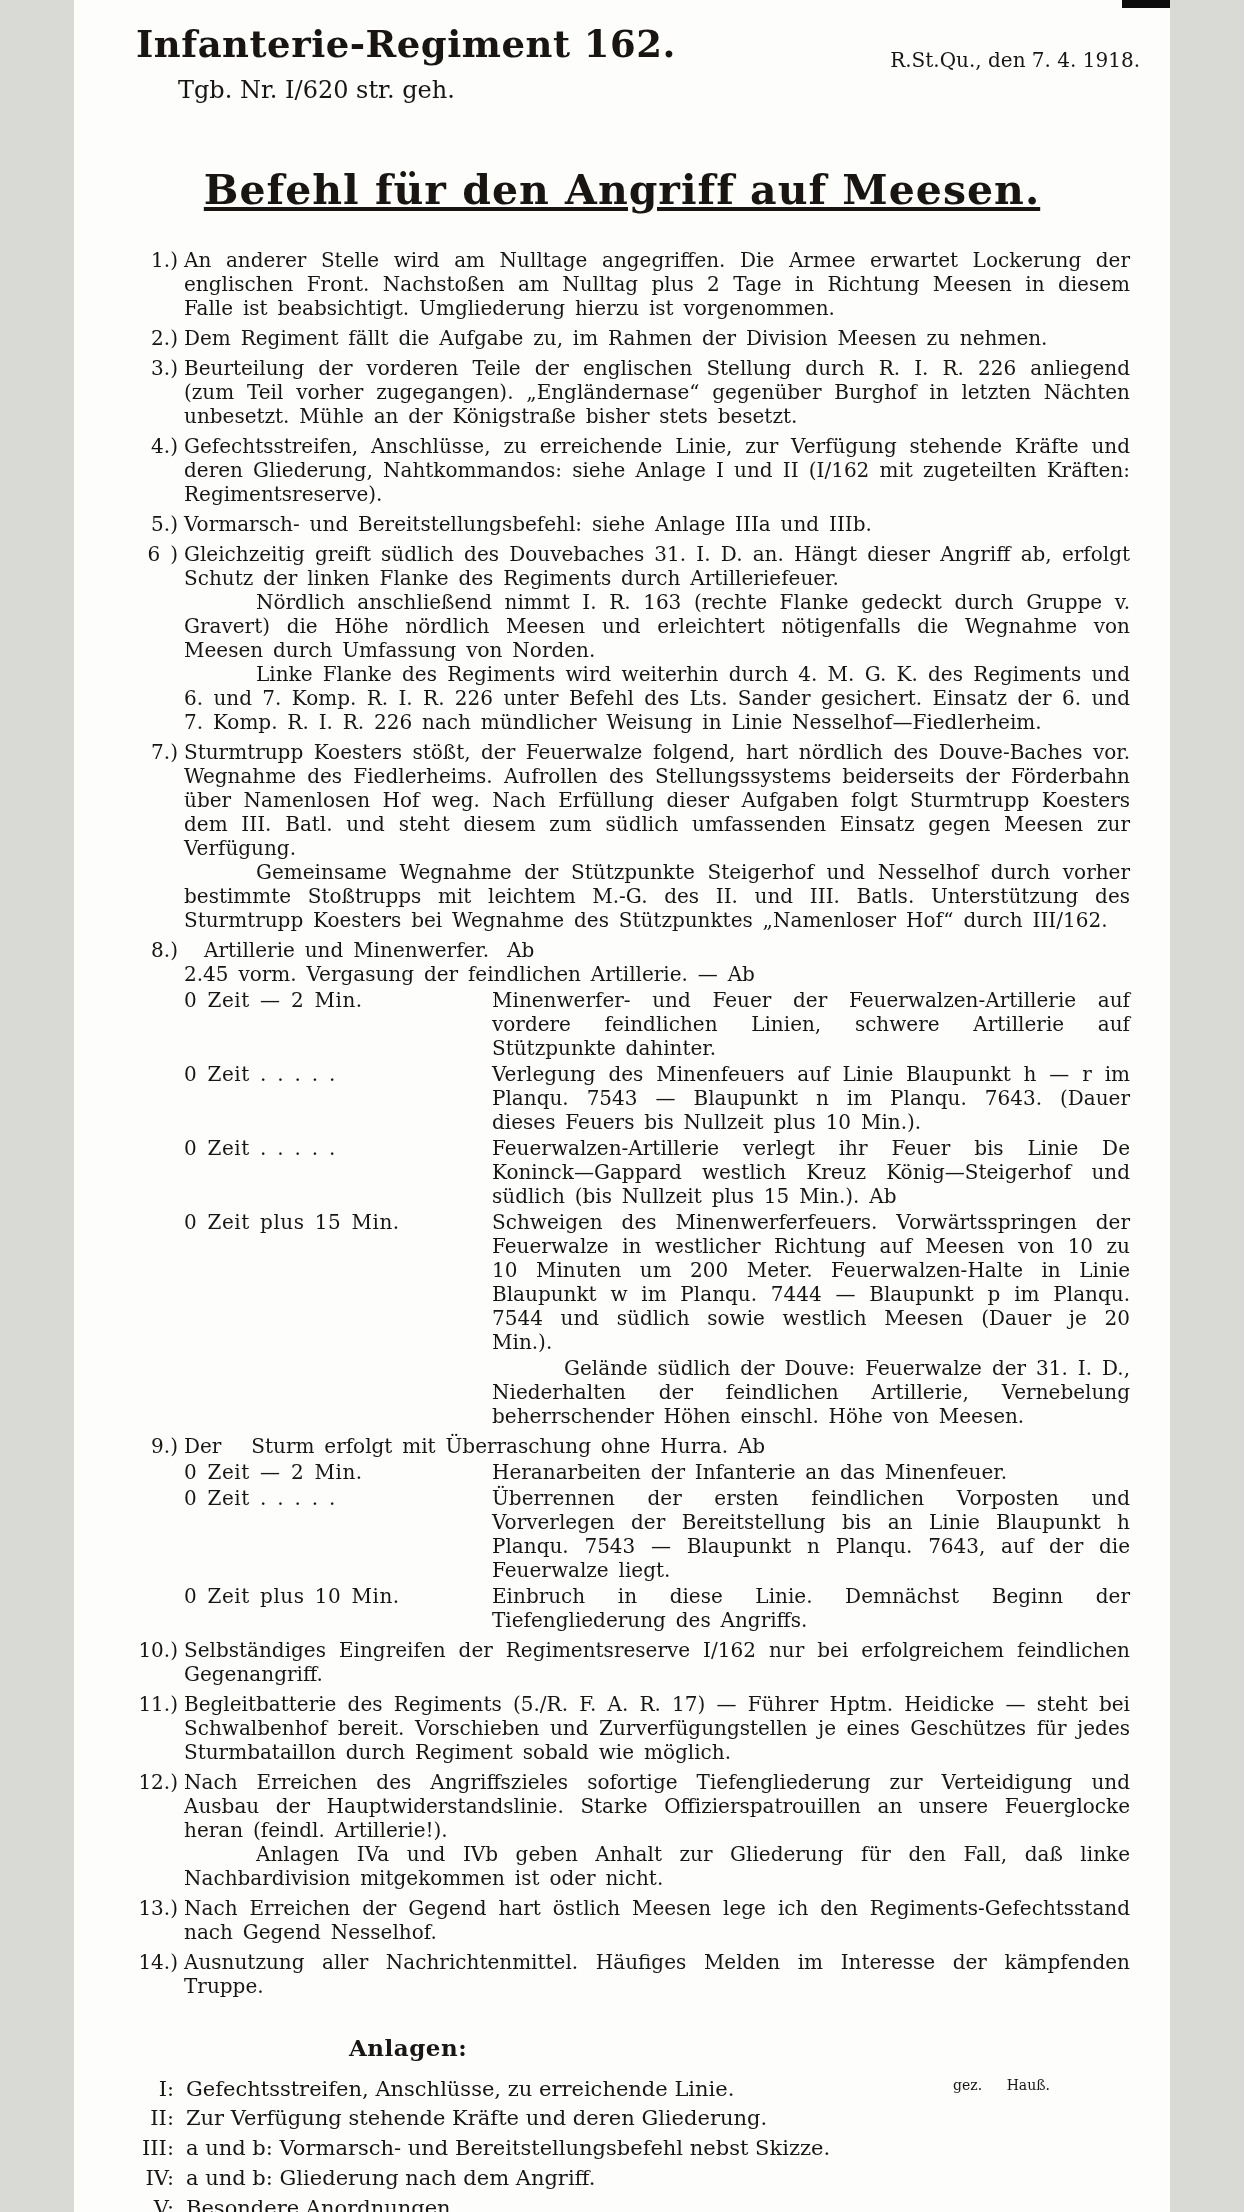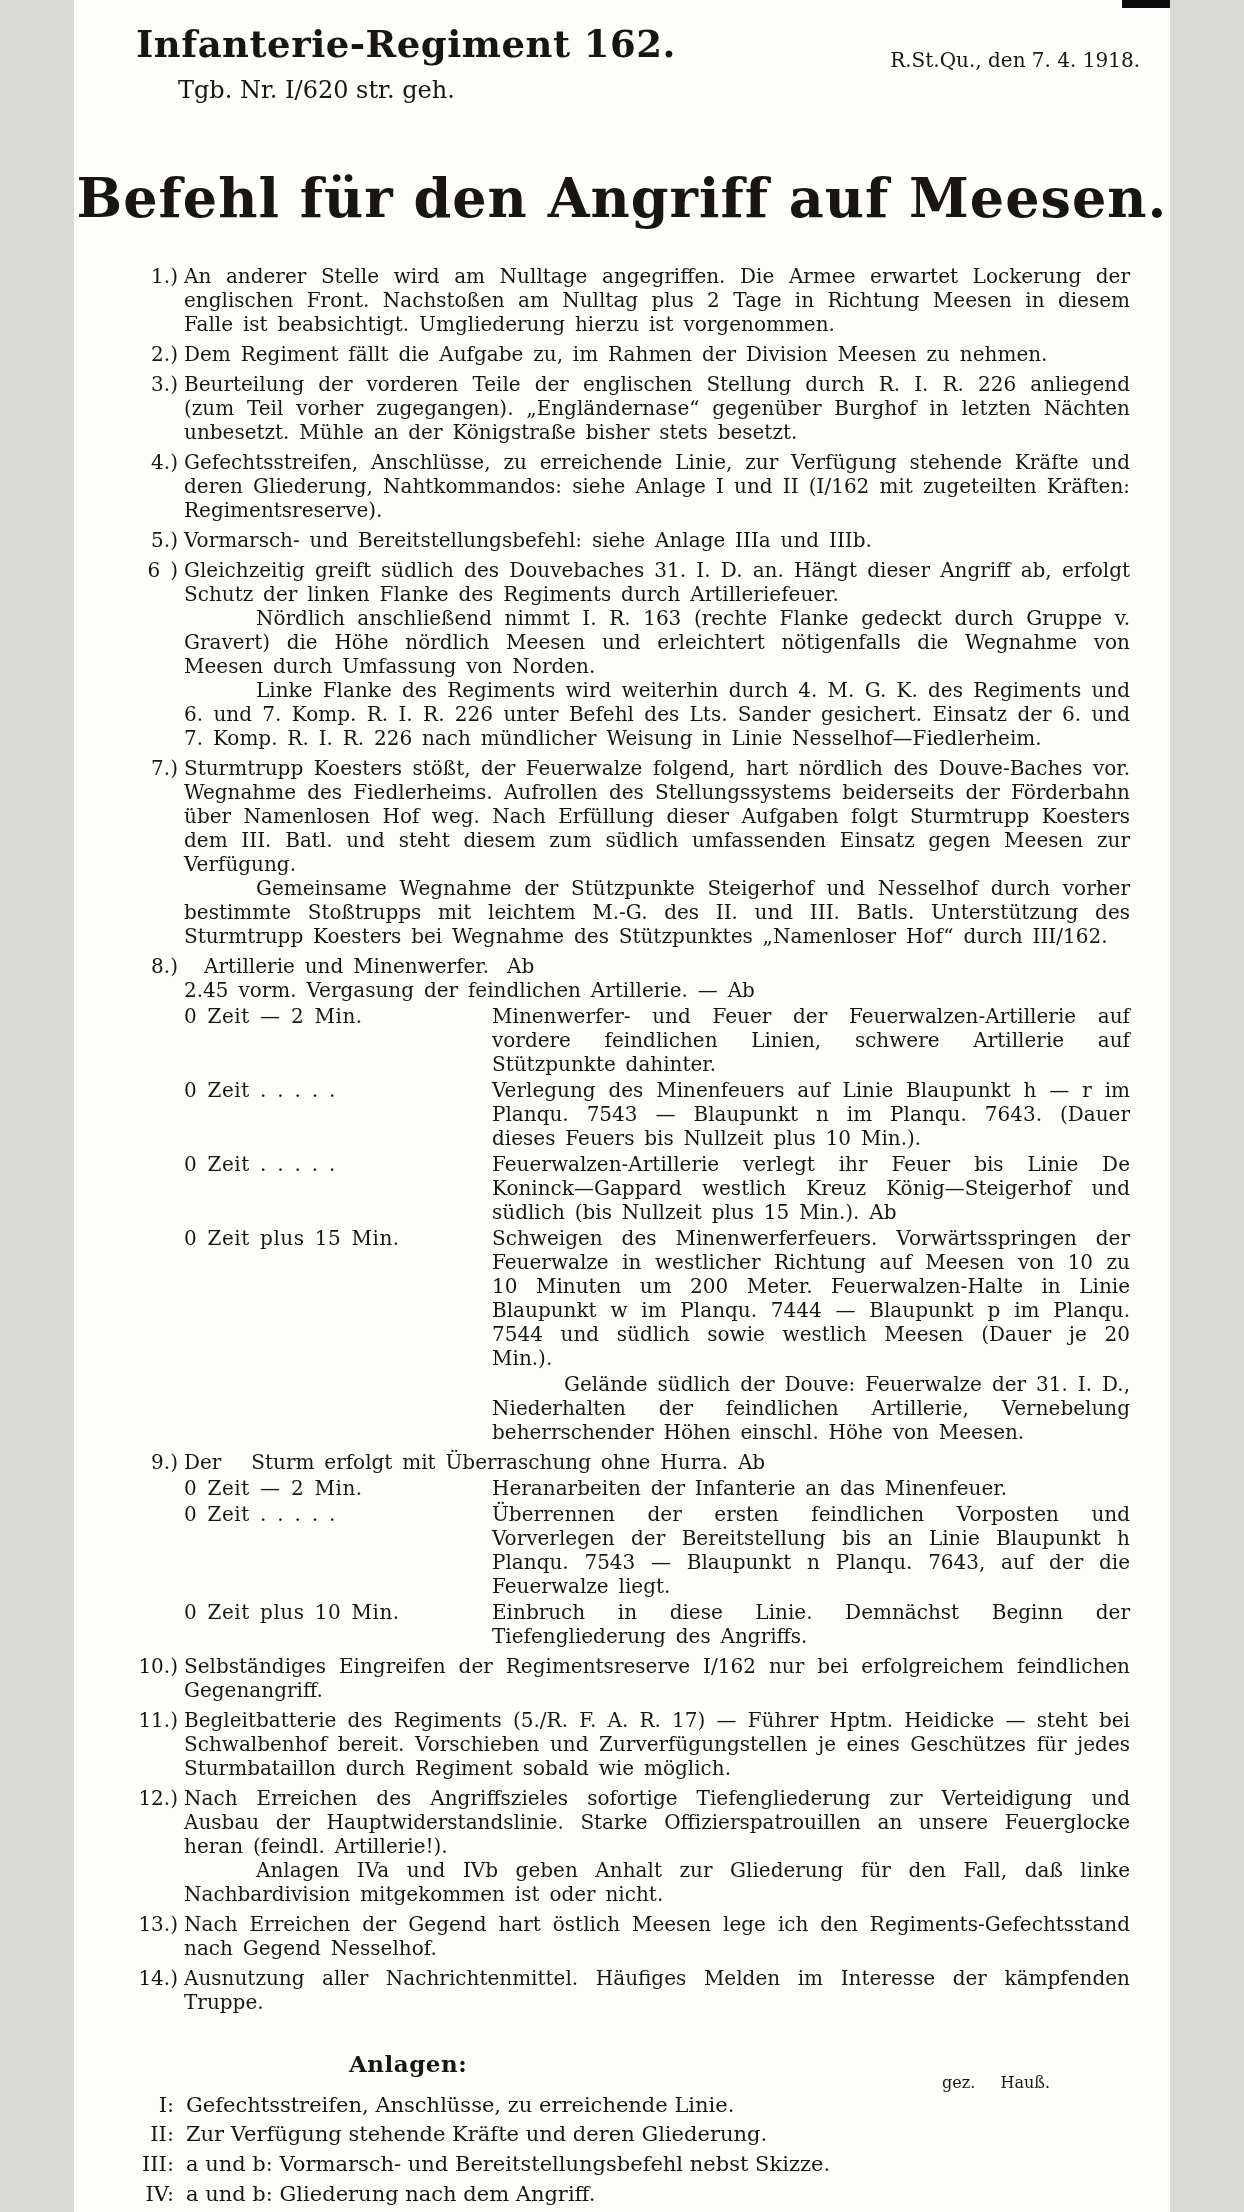--- a/index.html
+++ b/index.html
@@ -14,41 +14,41 @@
     box-sizing:border-box;
   }
   .corner-mark{position:absolute;top:0;right:0;width:48px;height:8px;background:#0d0d0d;}
 
   
   .doc-header{display:flex;justify-content:space-between;align-items:flex-start;padding:22px 30px 0 62px;}
   .unit{font-size:37px;font-weight:bold;letter-spacing:.5px;white-space:nowrap;}
   .tgb{font-size:24px;margin:10px 0 0 42px;white-space:nowrap;}
   .date{font-size:20px;margin-top:26px;white-space:nowrap;}
 
-  .title{text-align:center;font-size:54px;font-weight:bold;letter-spacing:1px;margin-top:62px;}
+  .title{text-align:center;font-size:41px;font-weight:bold;letter-spacing:1px;margin-top:62px;text-decoration:underline;}
 
   
   .items{padding:34px 40px 0 52px;font-size:20px;line-height:1.2;word-spacing:3.5px;}
   .item{position:relative;padding-left:58px;margin-bottom:6px;text-align:justify;}
   .item-num{position:absolute;left:0;top:0;width:52px;text-align:right;white-space:nowrap;}
   .cont{text-indent:72px;}
   .bold{font-weight:normal;margin-left:20px;}
   .head-tail{margin-left:18px;}
 
   .trow{display:flex;margin-top:2px;}
   .ttime{flex:0 0 308px;white-space:nowrap;letter-spacing:.5px;}
   .ttext{flex:1;text-align:justify;}
   .tnote{margin-left:308px;text-indent:72px;text-align:justify;margin-top:2px;}
 
   
   .anlagen{position:relative;padding:20px 40px 0 52px;font-size:21px;line-height:1.42;}
   .anl-heading{font-weight:bold;font-size:23px;margin:8px 0 10px 223px;letter-spacing:.5px;}
   .anl-row{display:flex;}
   .anl-label{flex:none;width:48px;text-align:right;padding-right:12px;white-space:nowrap;}
-  .anl-sig{position:absolute;right:120px;top:52px;font-size:16px;white-space:nowrap;}
+  .anl-sig{position:absolute;right:120px;top:72px;font-size:14px;white-space:nowrap;}
 
   
   .verteilung{position:relative;padding:24px 40px 0 52px;font-size:20.5px;}
   .vert-heading{font-weight:bold;font-size:23px;margin:0 0 14px 60px;letter-spacing:.5px;}
   .vrow{display:flex;width:272px;line-height:1.15;}
   .vlabel{flex:none;white-space:nowrap;text-align:right;}
   .vdots{flex:1;overflow:hidden;white-space:nowrap;padding:0 5px;word-spacing:14px;color:#2a2a2a;}
   .vval{flex:none;width:22px;text-align:right;}
 
   .attestation{position:absolute;right:150px;top:96px;width:270px;text-align:center;font-size:21.5px;line-height:1.45;}

